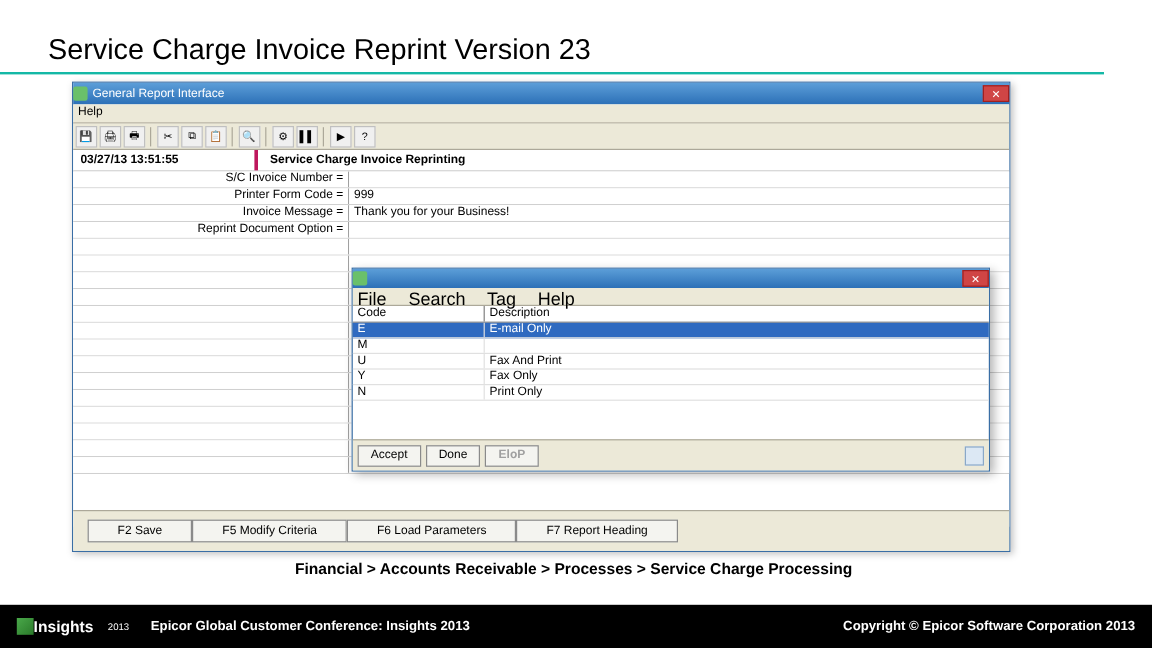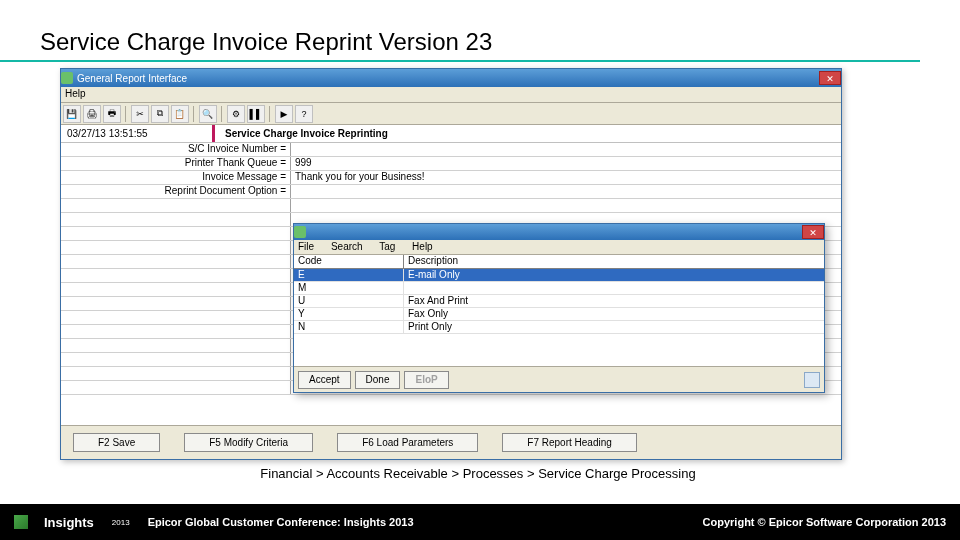--- a/index.html
+++ b/index.html
@@ -14,57 +14,57 @@
   .close-x { width: 22px; height: 14px; background: #d04545; color: #fff; font-size: 9px; text-align: center; line-height: 14px; border: 1px solid #a02020; }
 
   .menubar { height: 16px; background: #ece9d8; border-bottom: 1px solid #aca899; font-size: 10px; padding: 1px 4px; color: #000; }
   .menubar span { margin-right: 10px; }
 
   .toolbar { height: 22px; background: #ece9d8; border-bottom: 1px solid #aca899; display: flex; align-items: center; padding: 0 2px; gap: 2px; }
   .tb-btn { width: 18px; height: 18px; background: #f0f0f0; border: 1px solid #c0c0c0; display: flex; align-items: center; justify-content: center; font-size: 9px; }
   .tb-sep { width: 2px; height: 16px; border-left: 1px solid #aca899; margin: 0 2px; }
 
   .info-row { height: 18px; display: flex; align-items: center; font-size: 10px; padding: 0 4px; border-bottom: 1px solid #c0c0c0; background:#fff;}
-  .info-row .ts { width: 150px; border-right: 3px solid #be185d; height:100%; display:flex; align-items:center; padding-left:2px;}
+  .info-row .ts { width: 150px; border-right: 3px solid #be185d; height:100%; display:flex; align-items:center; padding-left:2px;font-weight:bold;}
   .info-row .desc { padding-left: 10px; font-weight: bold; }
 
   .form-area { position: relative; height: 296px; background: #fff; }
   .form-grid { }
   .form-row { display: flex; height: 14px; font-size: 10px; border-bottom: 1px solid #d0d0d0;}
   .form-label { width: 230px; text-align: right; padding-right: 4px; border-right: 1px solid #a0a0a0; background:#fff; }
   .form-value { flex: 1; padding-left: 4px; background:#fff; }
 
   .popup { position: absolute; left: 232px; top: 80px; width: 532px; height: 170px; background: #fff; border: 1px solid #3a6ea5; box-shadow: 3px 3px 8px rgba(0,0,0,0.3); }
   .popup .titlebar { height: 16px; }
-  .popup .p-menu { height: 15px; background: #ece9d8; border-bottom: 1px solid #aca899; font-size: 10px; padding: 1px 4px; }
+  .popup .p-menu { height: 15px; background: #ece9d8; border-bottom: 1px solid #aca899; font-size: 15px; padding: 1px 4px; }
   .popup .p-menu span { margin-right: 14px; }
   .popup-table { font-size: 10px; }
   .popup-header { display: flex; height: 14px; background: #fff; border-bottom: 1px solid #808080; }
   .popup-header .col1 { width: 110px; padding-left: 4px; border-right: 1px solid #808080; }
   .popup-header .col2 { flex: 1; padding-left: 4px; }
   .popup-row { display: flex; height: 13px; border-bottom: 1px solid #e0e0e0; }
   .popup-row .col1 { width: 110px; padding-left: 4px; border-right: 1px solid #e0e0e0; }
   .popup-row .col2 { flex: 1; padding-left: 4px; }
   .popup-row.selected { background: #2f6ac0; color: #fff; }
   .popup-footer { position: absolute; bottom: 0; left: 0; right: 0; height: 26px; background: #ece9d8; border-top: 1px solid #aca899; display: flex; align-items: center; padding: 0 4px; gap: 20px; }
   .pf-btn { height: 18px; padding: 0 10px; background: #f4f4f0; border: 1px solid #8a8a8a; font-size: 10px; display:flex; align-items:center; }
   .pf-btn.disabled { color: #a0a0a0; font-weight: bold; }
   .pf-spacer { flex: 1; }
   .pf-icon { width: 16px; height: 16px; background: #dce8f4; border: 1px solid #8aa8c8; }
 
-  .bottom-buttons { position: absolute; bottom: 0; left: 0; right: 0; height: 34px; background: #ece9d8; border-top: 1px solid #aca899; display: flex; align-items: center; padding: 0 12px; gap: 24px; }
+  .bottom-buttons { position: absolute; bottom: 0; left: 0; right: 0; height: 34px; background: #ece9d8; border-top: 1px solid #aca899; display: flex; align-items: center; padding: 0 12px; }
   .bb-btn { padding: 3px 24px; background: #f4f4f0; border: 1px solid #8a8a8a; font-size: 10px; }
 
-  .breadcrumb { position: absolute; top: 466px; left: 0; width: 956px; text-align: center; font-size: 13px; font-weight: normal; }
+  .breadcrumb { position: absolute; top: 466px; left: 0; width: 956px; text-align: center; font-size: 13px; font-weight: bold; }
 
   .footer { position: absolute; bottom: 0; left: 0; width: 960px; height: 36px; background: #000; color: #fff; display: flex; align-items: center; padding: 0 14px; font-size: 11px; }
-  .footer .logo { display: flex; align-items: center; gap: 16px; }
+  .footer .logo { display: flex; align-items: center; gap: 0; }
   .footer .logo-mark { width: 14px; height: 14px; background: linear-gradient(135deg,#4aa84a,#2a7a2a); }
   .footer .logo-text { font-size: 13px; font-weight: bold; }
-  .footer .year { font-size: 8px; margin-left: 2px; }
+  .footer .year { font-size: 8px; margin-left: 12px; }
   .footer .conf { margin-left: 18px; font-weight: bold; }
   .footer .copy { margin-left: auto; font-weight: bold; }
 </style>
 </head>
 <body>
 
 <div class="slide-title">Service Charge Invoice Reprint Version 23</div>
 
 <div class="app-window">
   <div class="titlebar">
@@ -96,21 +96,21 @@
     <div class="ts">03/27/13 13:51:55</div>
     <div class="desc">Service Charge Invoice Reprinting</div>
   </div>
   <div class="form-area">
     <div class="form-grid" id="form-grid">
         <div class="form-row">
           <div class="form-label">S/C Invoice Number =</div>
           <div class="form-value"></div>
         </div>
         <div class="form-row">
-          <div class="form-label">Printer Thank Queue =</div>
+          <div class="form-label">Printer Form Code =</div>
           <div class="form-value">999</div>
         </div>
         <div class="form-row">
           <div class="form-label">Invoice Message =</div>
           <div class="form-value">Thank you for your Business!</div>
         </div>
         <div class="form-row">
           <div class="form-label">Reprint Document Option =</div>
           <div class="form-value"></div>
         </div>

